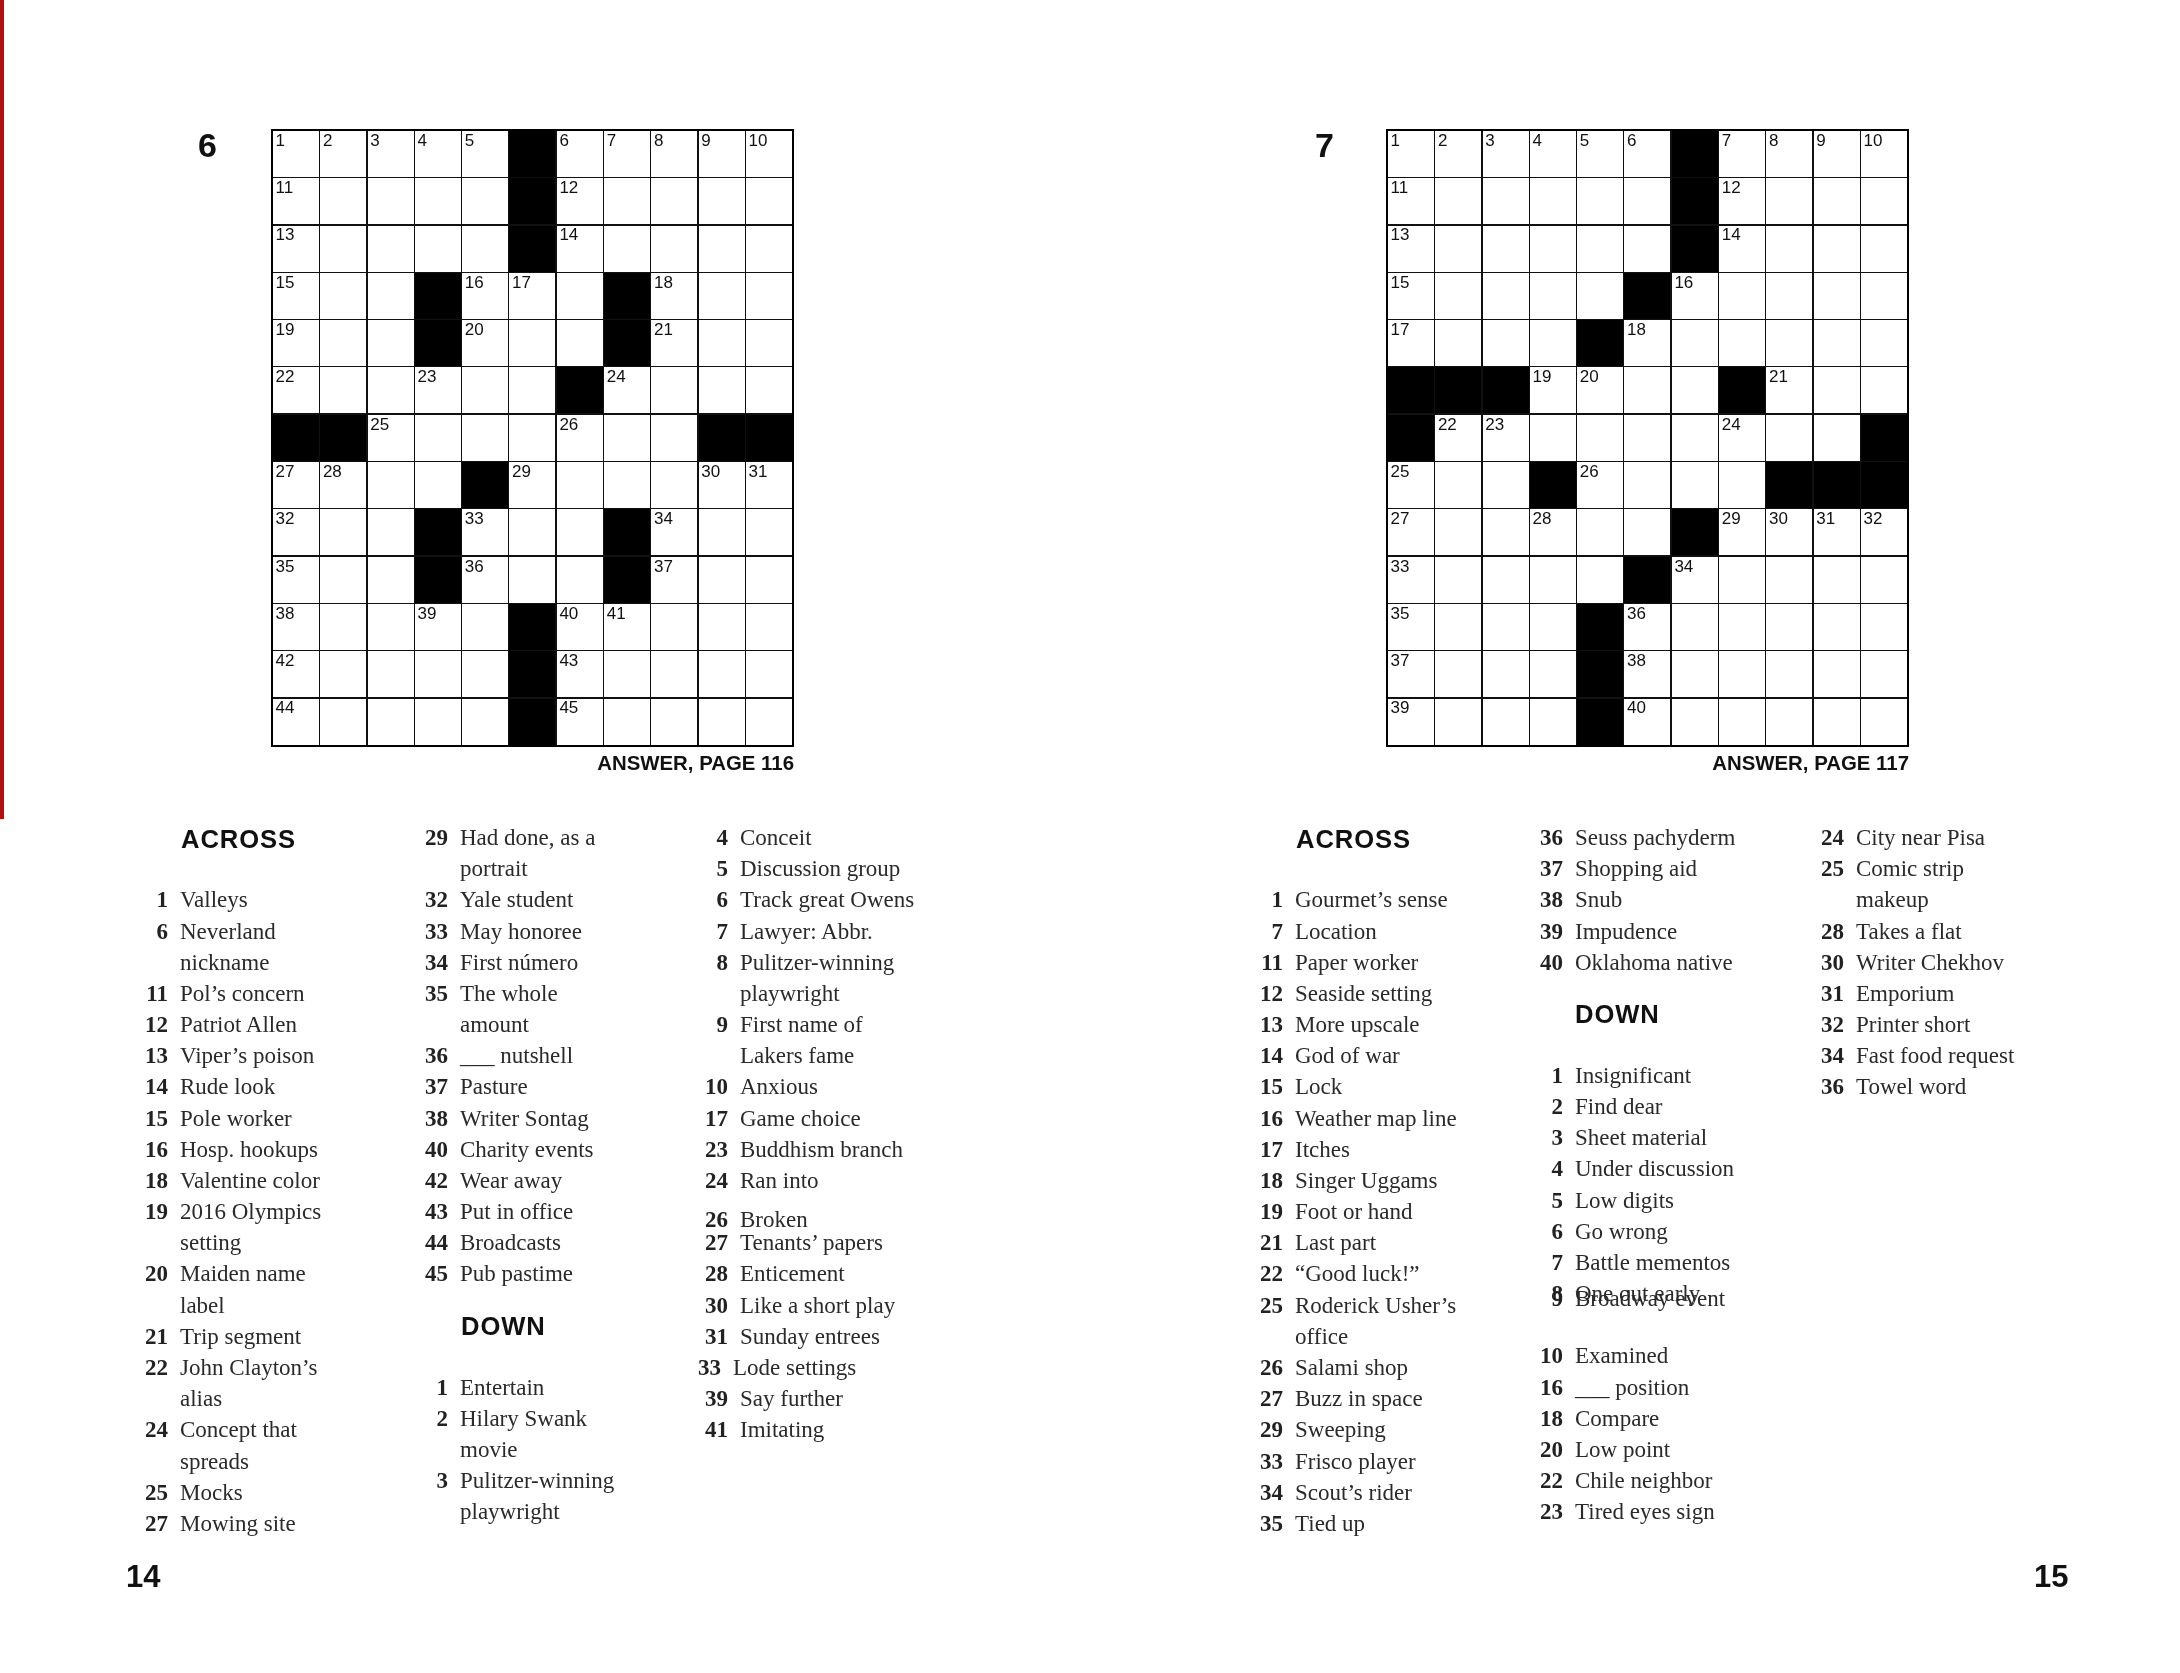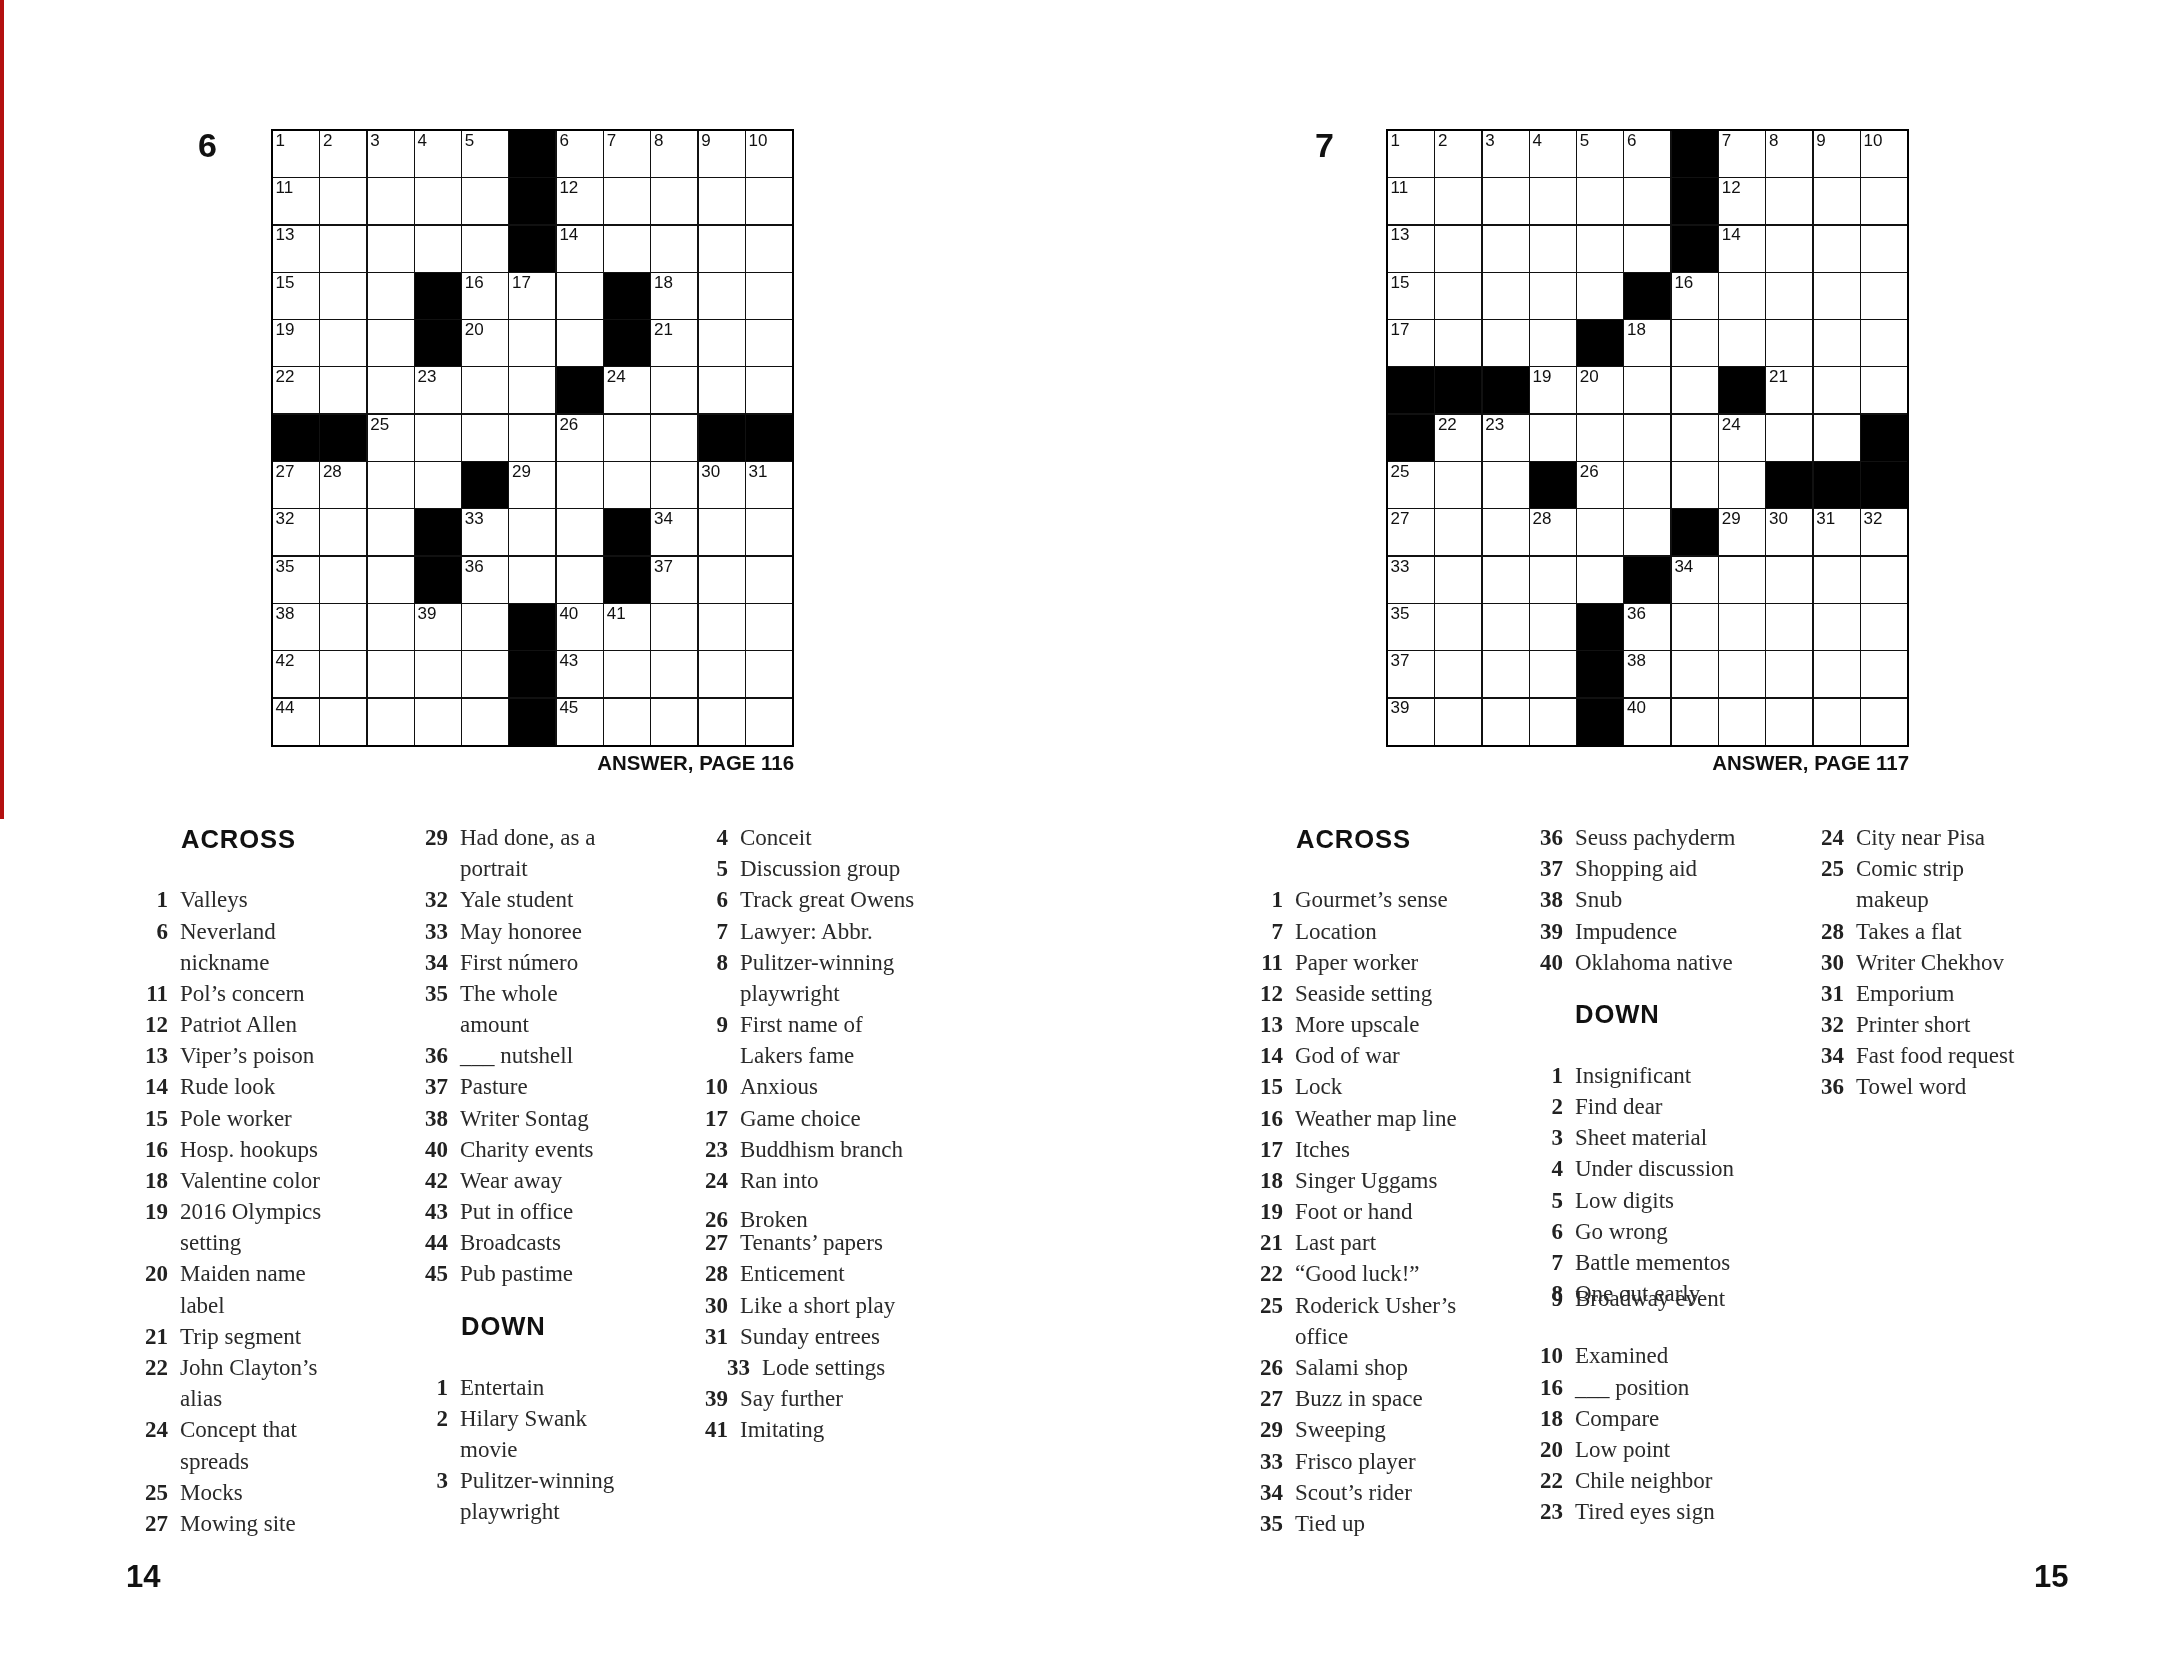--- a/index.html
+++ b/index.html
@@ -320,21 +320,21 @@
       <div class="clue-line" style="left: 691px; top: 1040px;"><span class="cn"></span><span class="ct">Lakers fame</span></div>
       <div class="clue-line" style="left: 691px; top: 1071px;"><span class="cn">10</span><span class="ct">Anxious</span></div>
       <div class="clue-line" style="left: 691px; top: 1103px;"><span class="cn">17</span><span class="ct">Game choice</span></div>
       <div class="clue-line" style="left: 691px; top: 1134px;"><span class="cn">23</span><span class="ct">Buddhism branch</span></div>
       <div class="clue-line" style="left: 691px; top: 1165px;"><span class="cn">24</span><span class="ct">Ran into</span></div>
       <div class="clue-line" style="left: 691px; top: 1196px; margin-top: 8px;"><span class="cn">26</span><span class="ct">Broken</span></div>
       <div class="clue-line" style="left: 691px; top: 1227px;"><span class="cn">27</span><span class="ct">Tenants’ papers</span></div>
       <div class="clue-line" style="left: 691px; top: 1258px;"><span class="cn">28</span><span class="ct">Enticement</span></div>
       <div class="clue-line" style="left: 691px; top: 1290px;"><span class="cn">30</span><span class="ct">Like a short play</span></div>
       <div class="clue-line" style="left: 691px; top: 1321px;"><span class="cn">31</span><span class="ct">Sunday entrees</span></div>
-      <div class="clue-line" style="left: 713px; top: 1352px;"><span class="cn">33</span><span class="ct">Lode settings</span></div>
+      <div class="clue-line" style="left: 684px; top: 1352px;"><span class="cn">33</span><span class="ct">Lode settings</span></div>
       <div class="clue-line" style="left: 691px; top: 1383px;"><span class="cn">39</span><span class="ct">Say further</span></div>
       <div class="clue-line" style="left: 691px; top: 1414px;"><span class="cn">41</span><span class="ct">Imitating</span></div>
     </div>
 
   <div class="puzzle-label" style="left:1315px;top:128px">7</div>
   <div class="grid" id="grid-1" style="left: 1386px; top: 129px; grid-template-columns: repeat(11, 46px); grid-auto-rows: 46px; gap: 1.3px;">
       <div class="gcell">
         <span class="num">1</span>
       </div>
       <div class="gcell">

